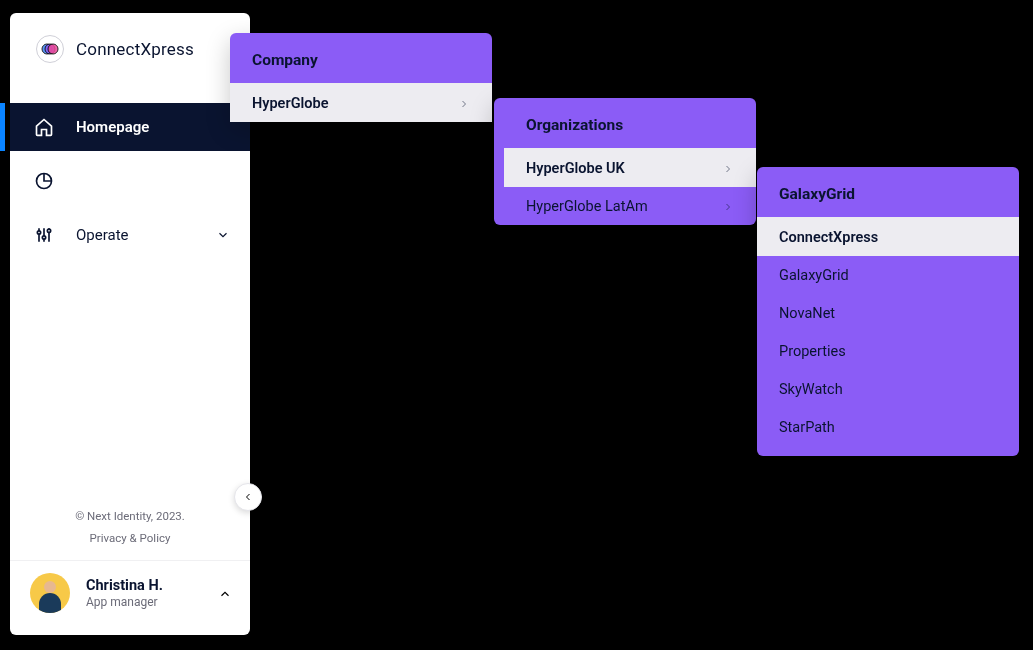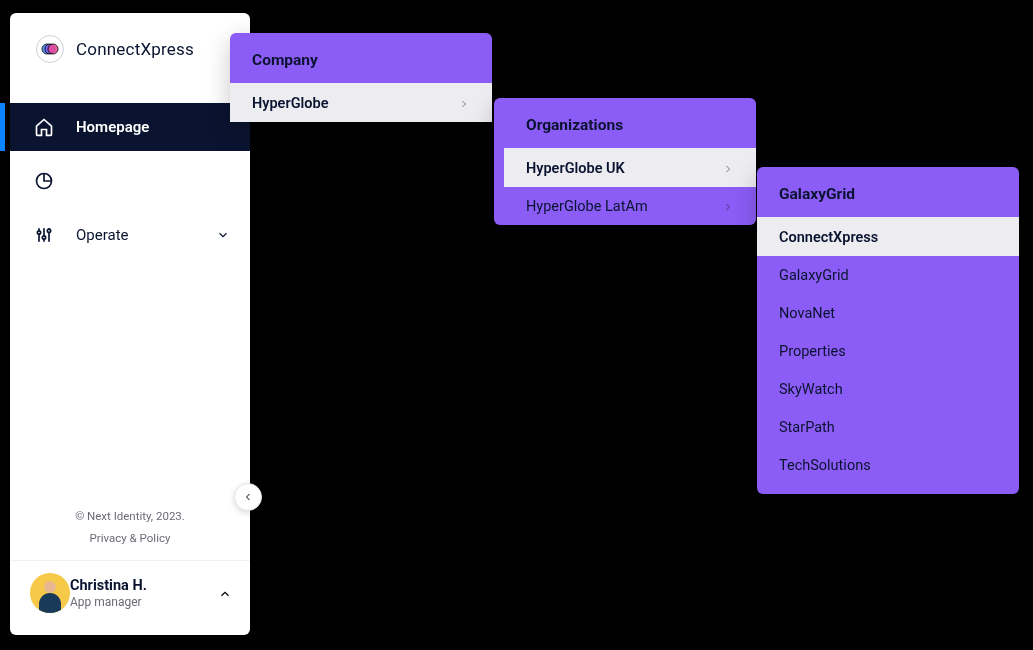--- a/index.html
+++ b/index.html
@@ -103,21 +103,21 @@
       color: #6b6b78;
       font-size: 11.5px;
       line-height: 1.9;
       padding: 6px 0 10px;
     }
     .footer-text a { color: #6b6b78; text-decoration: none; cursor: pointer; }
     .user-row {
       display: flex;
       align-items: center;
       padding: 12px 18px 14px 20px;
-      gap: 0;
+      gap: 16px;
       border-top: 1px solid #f0f0f2;
     }
     .avatar {
       width: 40px; height: 40px; border-radius: 50%;
       background: #f7c948;
       position: relative;
       overflow: hidden;
       flex-shrink:0;
     }
     .avatar::before {
@@ -289,16 +289,13 @@
   </div>
   <div class="panel-item">
     <span class="label">Properties</span>
   </div>
   <div class="panel-item">
     <span class="label">SkyWatch</span>
   </div>
   <div class="panel-item">
     <span class="label">StarPath</span>
   </div>
-  <div class="panel-item">
-    <span class="label">TechSolutions</span>
-  </div>
 </div>
 
 </body></html>

